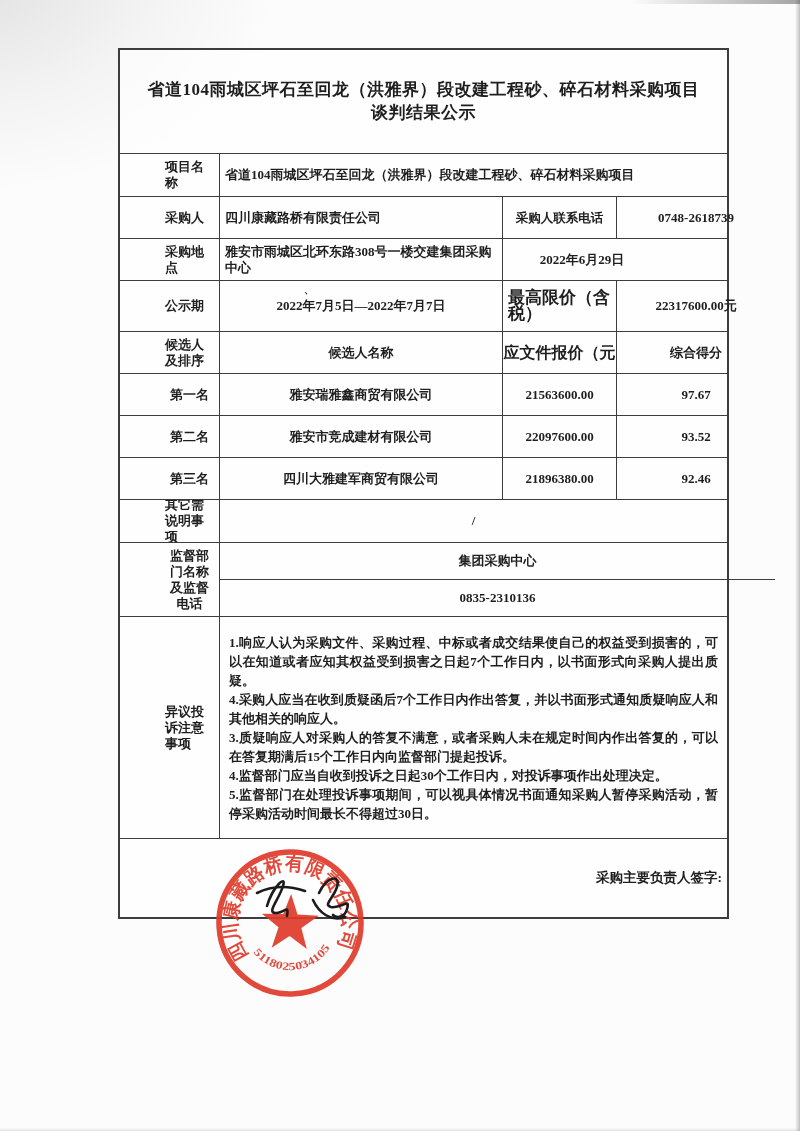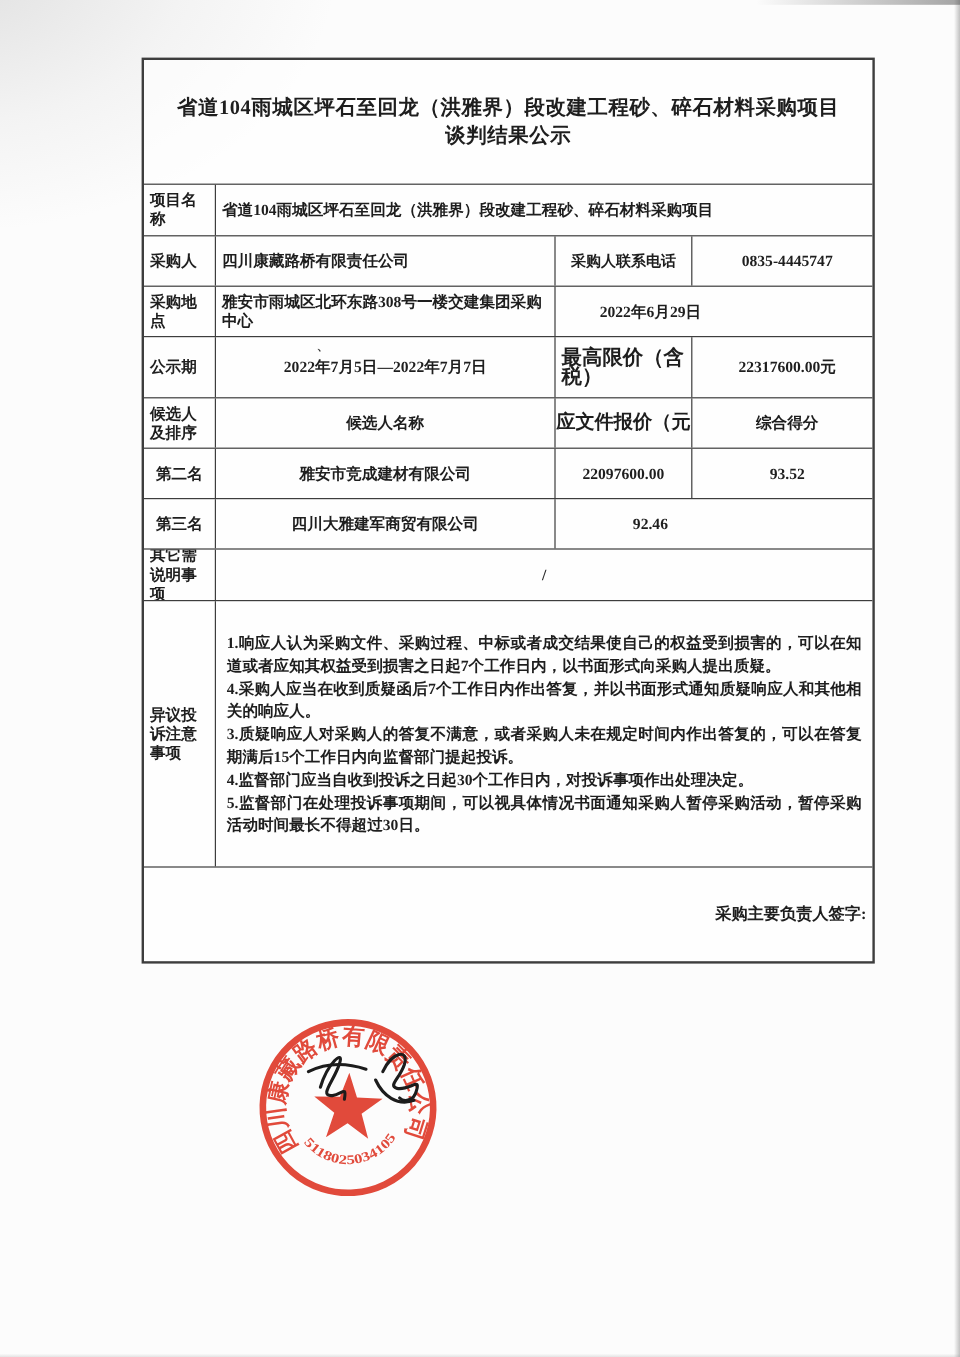--- a/index.html
+++ b/index.html
@@ -19,21 +19,21 @@
   .edge-bottom{position:absolute;left:0;bottom:0;width:100%;height:3px;pointer-events:none;
     background:linear-gradient(to top, rgba(150,150,150,.25), rgba(150,150,150,0));}
 
   
   .tbl{position:absolute;left:118px;top:48px;width:607px;border:2px solid #3d3d3d;background:rgba(255,255,255,.6);}
   .row{display:flex;border-bottom:1.5px solid #3d3d3d;box-sizing:border-box;}
   .row:last-child{border-bottom:none;}
   .cell{box-sizing:border-box;border-right:1.5px solid #3d3d3d;display:flex;align-items:center;
     font-size:13px;font-weight:600;line-height:16px;padding:2px 5px;overflow:hidden;}
   .cell:last-child{border-right:none;}
-  .w-label{width:60px;flex:none;}
+  .w-label{width:60px;flex:none;margin-left:40px;}
   .w-name{width:283px;flex:none;}
   .w-price{width:114px;flex:none;}
   .w-score{width:158px;flex:none;}
   .grow{flex:1 1 auto;justify-content:flex-end;}
   .center{justify-content:center;text-align:left;}
   .left{justify-content:flex-start;text-align:left;}
   .title-cell{flex:1;display:flex;flex-direction:column;align-items:center;justify-content:center;
     gap:7px;border-right:none;padding:0 14px;}
   .title-line{font-size:17px;font-weight:700;letter-spacing:.5px;text-align:center;}
   .hdr{font-size:16px;white-space:nowrap;}
@@ -70,21 +70,21 @@
 
     <div class="row" style="height:43px">
       <div class="cell w-label left">项目名称</div>
       <div class="cell grow left">省道104雨城区坪石至回龙（洪雅界）段改建工程砂、碎石材料采购项目</div>
     </div>
 
     <div class="row" style="height:42px">
       <div class="cell w-label left">采购人</div>
       <div class="cell w-name left">四川康藏路桥有限责任公司</div>
       <div class="cell w-price center" style="font-size:12.5px">采购人联系电话</div>
-      <div class="cell w-score center">0835-4445747</div>
+      <div class="cell w-score center">0748-2618739</div>
     </div>
 
     <div class="row" style="height:42px">
       <div class="cell w-label left">采购地点</div>
       <div class="cell w-name left">雅安市雨城区北环东路308号一楼交建集团采购中心</div>
       <div class="cell w-score center">2022年6月29日</div>
     </div>
 
     <div class="row" style="height:51px">
       <div class="cell w-label left">公示期</div>
@@ -97,36 +97,50 @@
     </div>
 
     <div class="row" style="height:42px">
       <div class="cell w-label left">候选人及排序</div>
       <div class="cell w-name center">候选人名称</div>
       <div class="cell w-price center hdr">响应文件报价（元）</div>
       <div class="cell w-score center">综合得分</div>
     </div>
 
     <div class="row" style="height:42px">
+      <div class="cell w-label center">第一名</div>
+      <div class="cell w-name center">雅安瑞雅鑫商贸有限公司</div>
+      <div class="cell w-price center">21563600.00</div>
+      <div class="cell w-score center">97.67</div>
+    </div>
+    <div class="row" style="height:42px">
       <div class="cell w-label center">第二名</div>
       <div class="cell w-name center">雅安市竞成建材有限公司</div>
       <div class="cell w-price center">22097600.00</div>
       <div class="cell w-score center">93.52</div>
     </div>
     <div class="row" style="height:42px">
       <div class="cell w-label center">第三名</div>
       <div class="cell w-name center">四川大雅建军商贸有限公司</div>
+      <div class="cell w-price center">21896380.00</div>
       <div class="cell w-score center">92.46</div>
     </div>
 
     <div class="row" style="height:43px">
       <div class="cell w-label left">其它需说明事项</div>
       <div class="cell grow center">/</div>
     </div>
 
+    <div class="row" style="height:74px">
+      <div class="cell w-label center" style="text-align:center">监督部门名称及监督电话</div>
+      <div class="sup-stack">
+        <div class="sup-sub">集团采购中心</div>
+        <div class="sup-sub">0835-2310136</div>
+      </div>
+    </div>
 
     <div class="row" style="height:222px">
       <div class="cell w-label left">异议投诉注意事项</div>
       <div class="cell grow objection-cell">
         <div>
           <div class="objection-text">1.响应人认为采购文件、采购过程、中标或者成交结果使自己的权益受到损害的，可以在知道或者应知其权益受到损害之日起7个工作日内，以书面形式向采购人提出质疑。</div>
           <div class="objection-text">4.采购人应当在收到质疑函后7个工作日内作出答复，并以书面形式通知质疑响应人和其他相关的响应人。</div>
           <div class="objection-text">3.质疑响应人对采购人的答复不满意，或者采购人未在规定时间内作出答复的，可以在答复期满后15个工作日内向监督部门提起投诉。</div>
           <div class="objection-text">4.监督部门应当自收到投诉之日起30个工作日内，对投诉事项作出处理决定。</div>
           <div class="objection-text">5.监督部门在处理投诉事项期间，可以视具体情况书面通知采购人暂停采购活动，暂停采购活动时间最长不得超过30日。</div>

